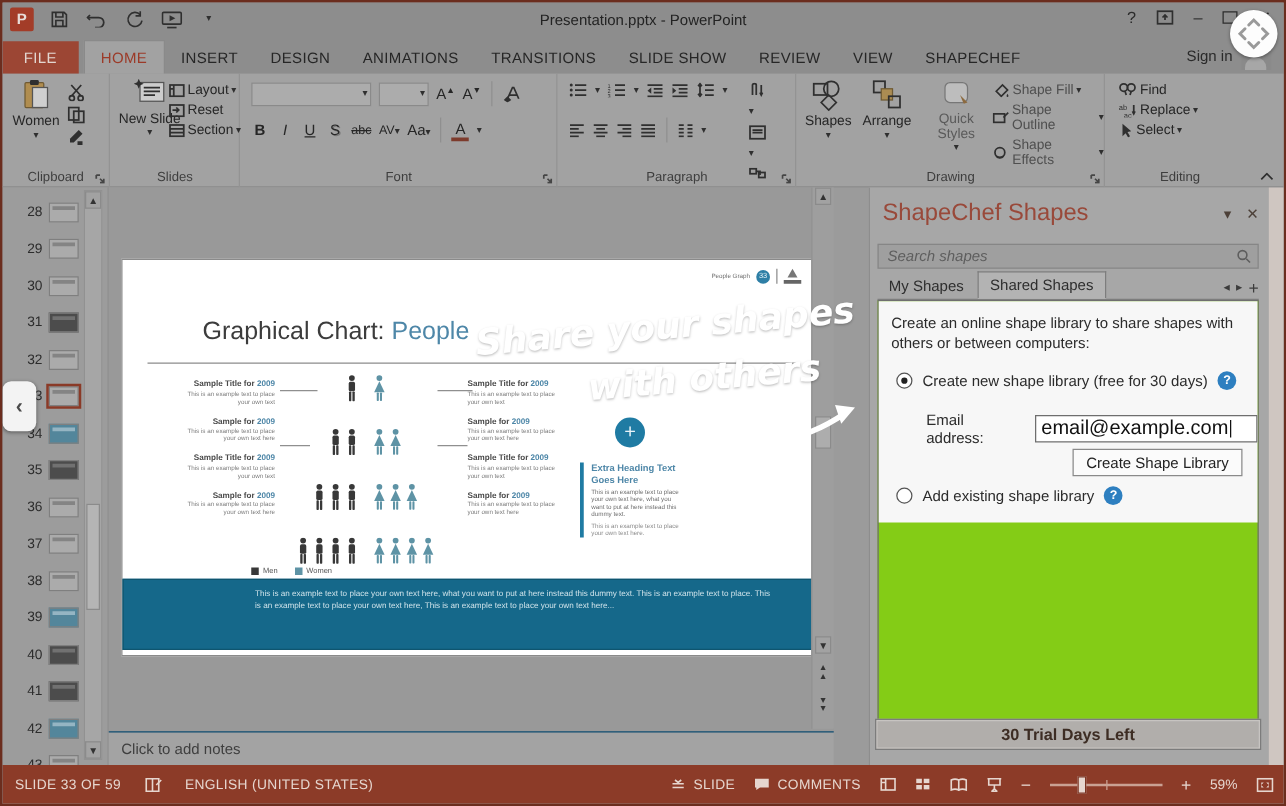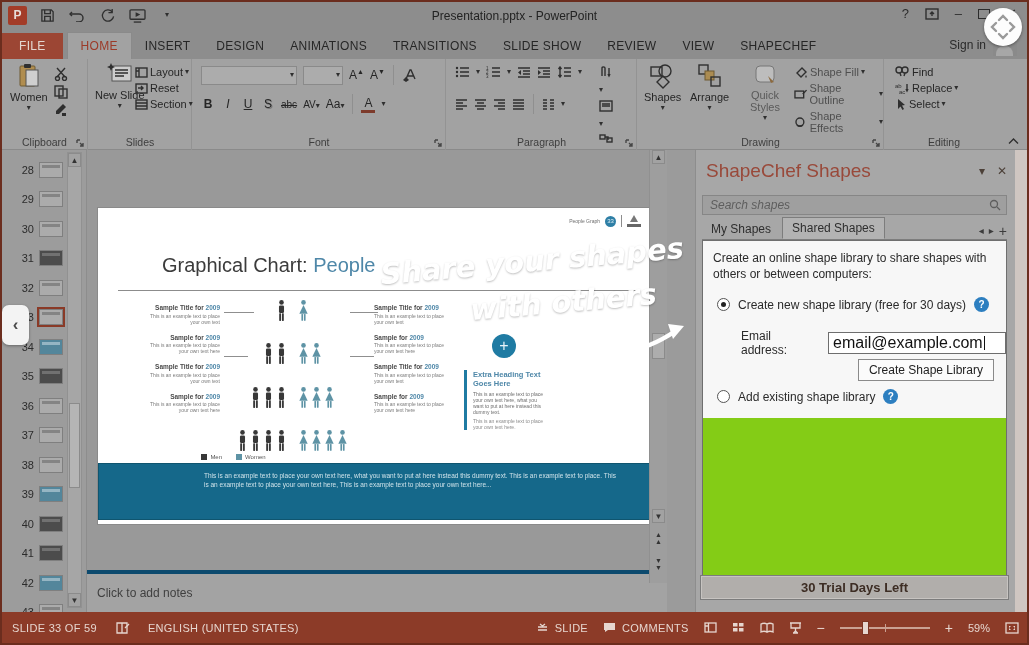--- a/index.html
+++ b/index.html
@@ -92,21 +92,21 @@
   .lg{display:flex;align-items:center;gap:3px;}
   .lg i{width:6px;height:6px;display:inline-block;}
   #extra{position:absolute;left:366px;top:126px;width:80px;}
   #extra .plus-circle{width:24px;height:24px;border-radius:50%;background:#1f7ba3;color:#e8f3f8;font-size:16px;display:flex;align-items:center;justify-content:center;margin:0 auto 12px;}
   #extra .ebody{border-left:3px solid #1f7ba3;padding-left:6px;}
   #extra h4{margin:0;font-size:7.5px;color:#4e87a8;line-height:9px;}
   #extra p{margin:3px 0 0;font-size:5px;color:#6d6d6d;line-height:6px;}
   #extra p.lighter{color:#8b8b8b;}
   #slide-footer{position:absolute;left:0;right:0;bottom:4px;height:57px;background:#15688a;border:1px solid #0f556f;}
   #slide-footer p{margin:7px 0 0 105px;width:415px;font-size:6.5px;line-height:9px;color:#cfe3ea;}
-  #notes{position:absolute;left:0;right:0;bottom:0;height:42px;background:#a3a3a3;border-top:4px solid #0c4a6e;
+  #notes{position:absolute;left:0;right:0;bottom:0;height:27px;background:#a3a3a3;border-top:1px solid #0c4a6e;
          font-size:12px;color:#3f3f3f;display:flex;align-items:center;padding-left:10px;text-align:right;}
   #ed-scroll{position:absolute;right:0;top:0;width:18px;bottom:29px;background:#9e9e9e;border-left:1px solid #909090;}
   #ed-thumb{position:absolute;left:2px;top:183px;width:13px;height:26px;background:#adadad;border:1px solid #8b8b8b;}
   .dbl-arrow{position:absolute;left:2px;width:13px;text-align:center;font-size:7px;color:#333;line-height:7px;}
 
   
   #panel{position:absolute;left:693px;top:148px;width:320px;bottom:31px;background:#a7a7a7;border-left:1px solid #8d8d8d;padding:0 0;}
   #edge-strip{position:absolute;left:1013px;top:148px;right:0;bottom:31px;background:#cfc6c1;}
   #panel-header{position:absolute;left:10px;right:8px;top:10px;display:flex;align-items:center;}
   #panel-title{font-size:19px;color:#99493a;flex:1;}

